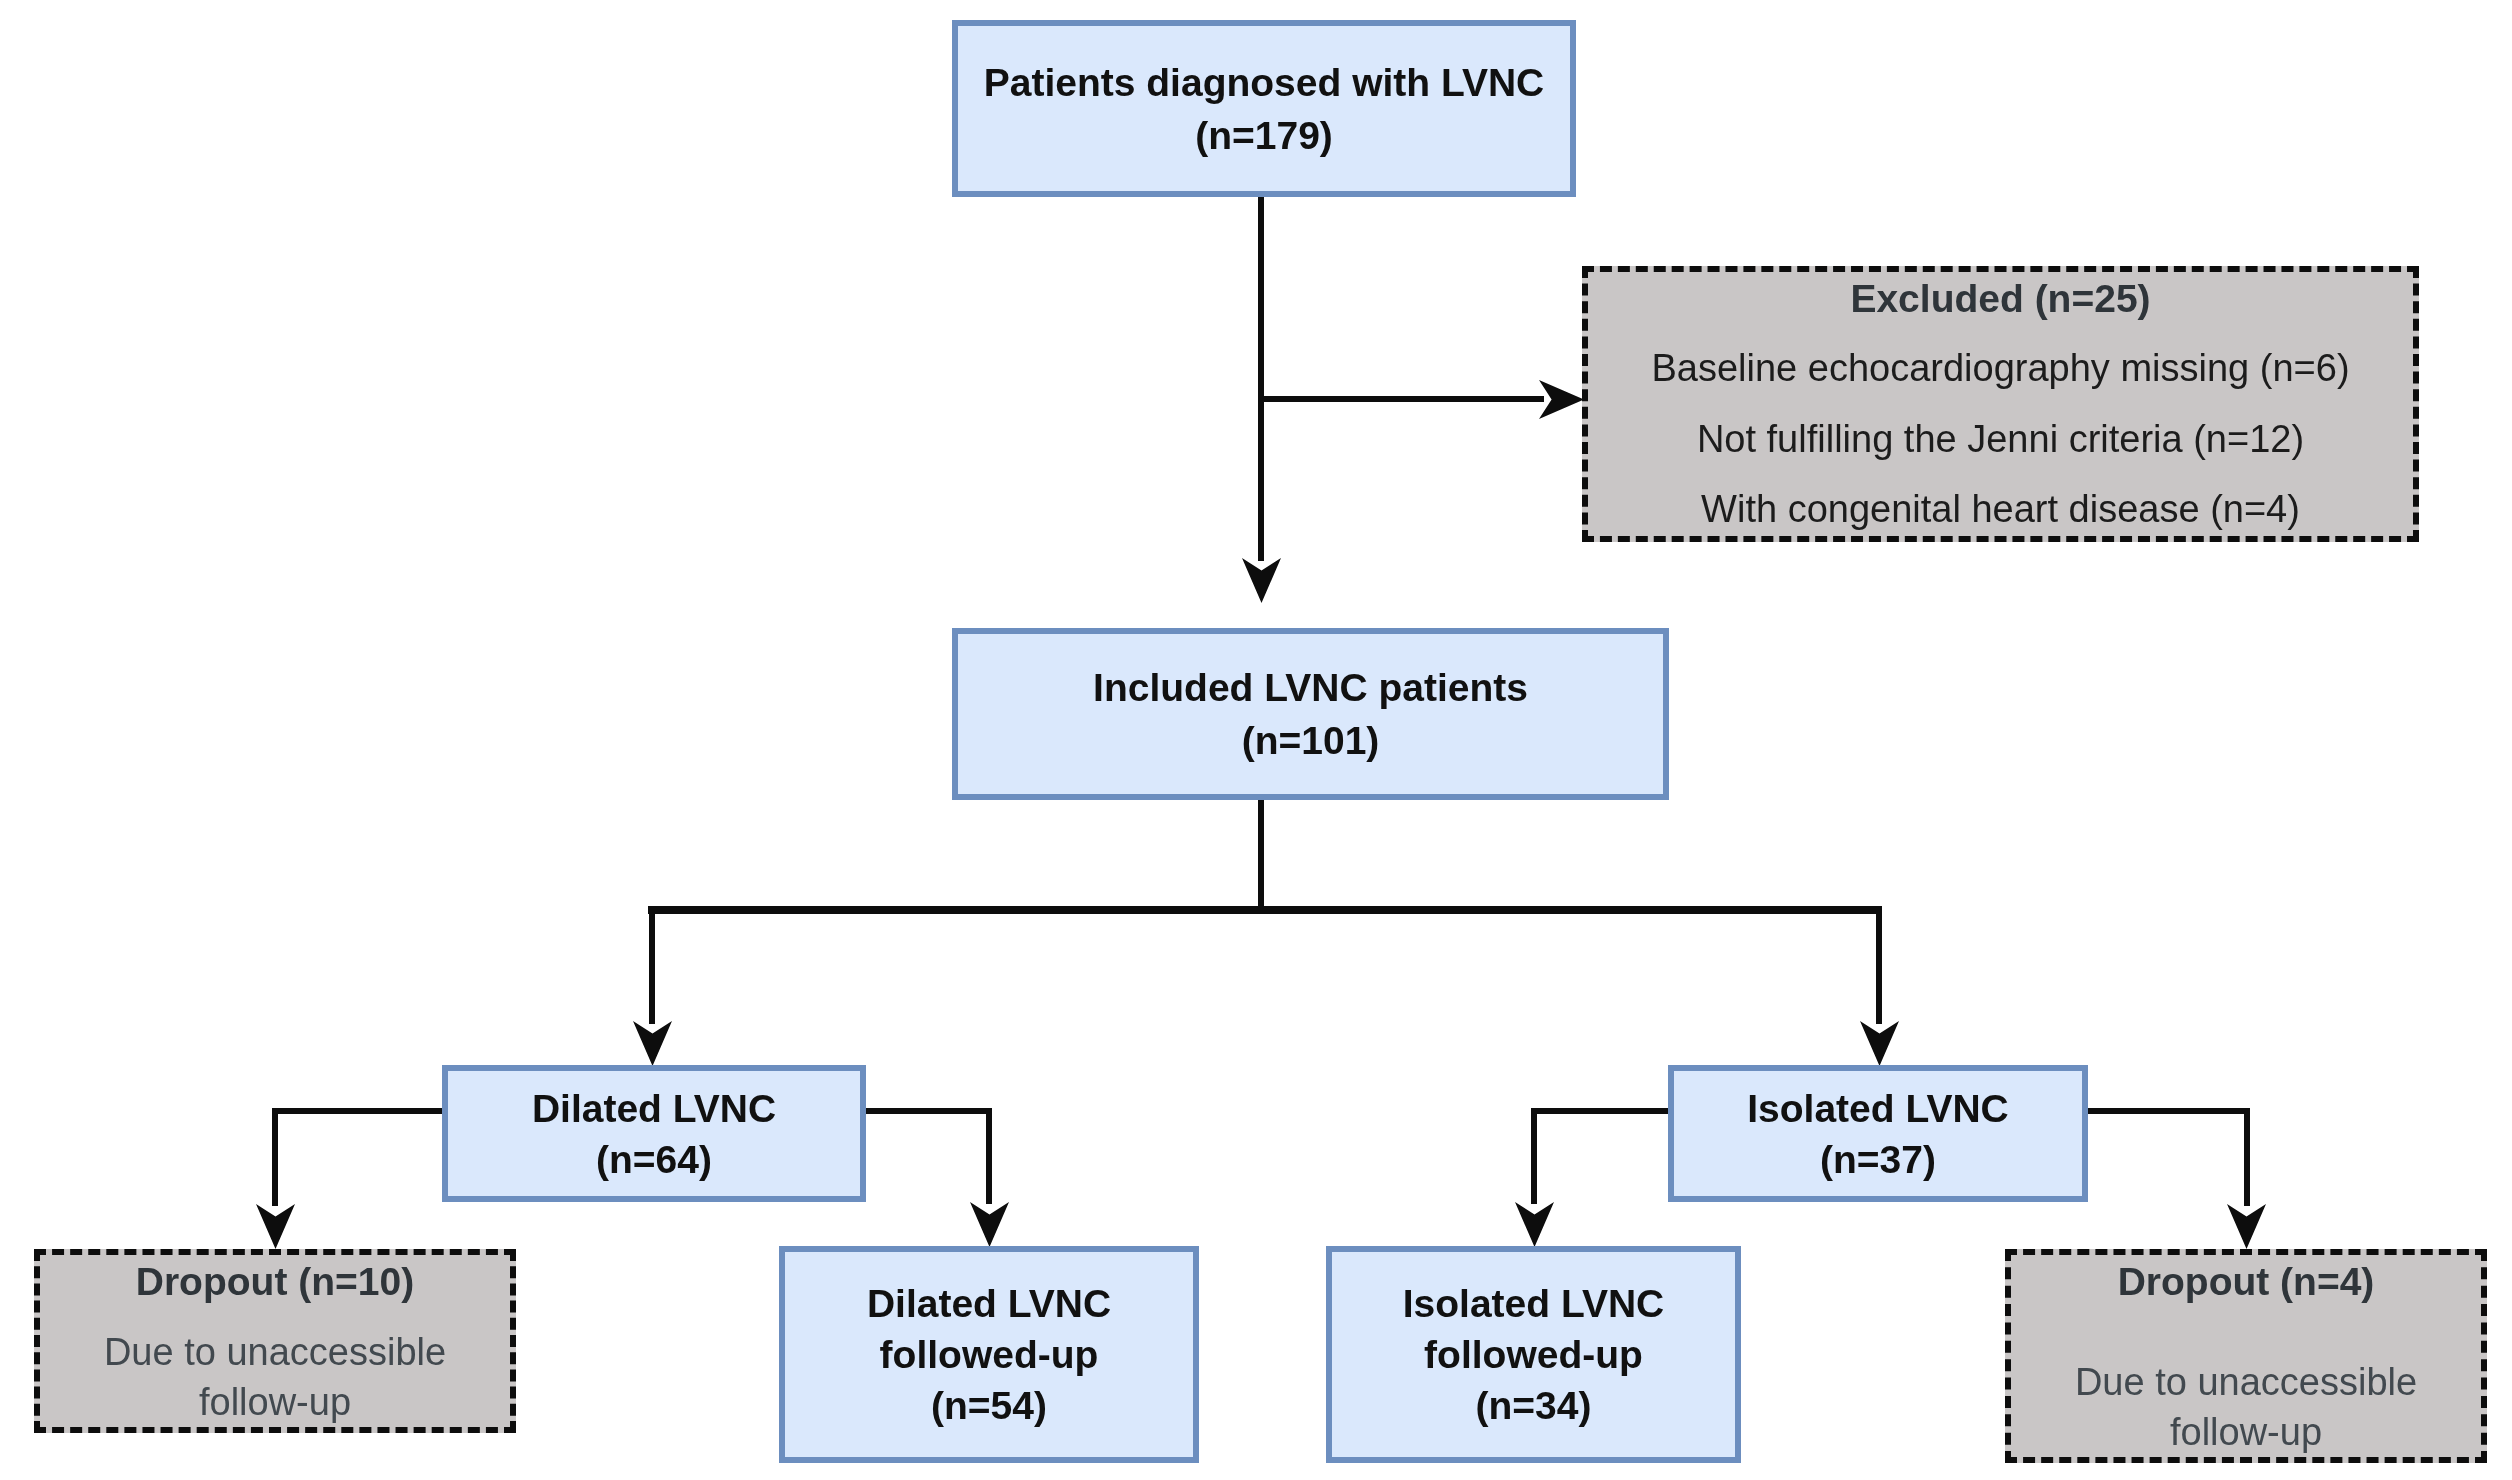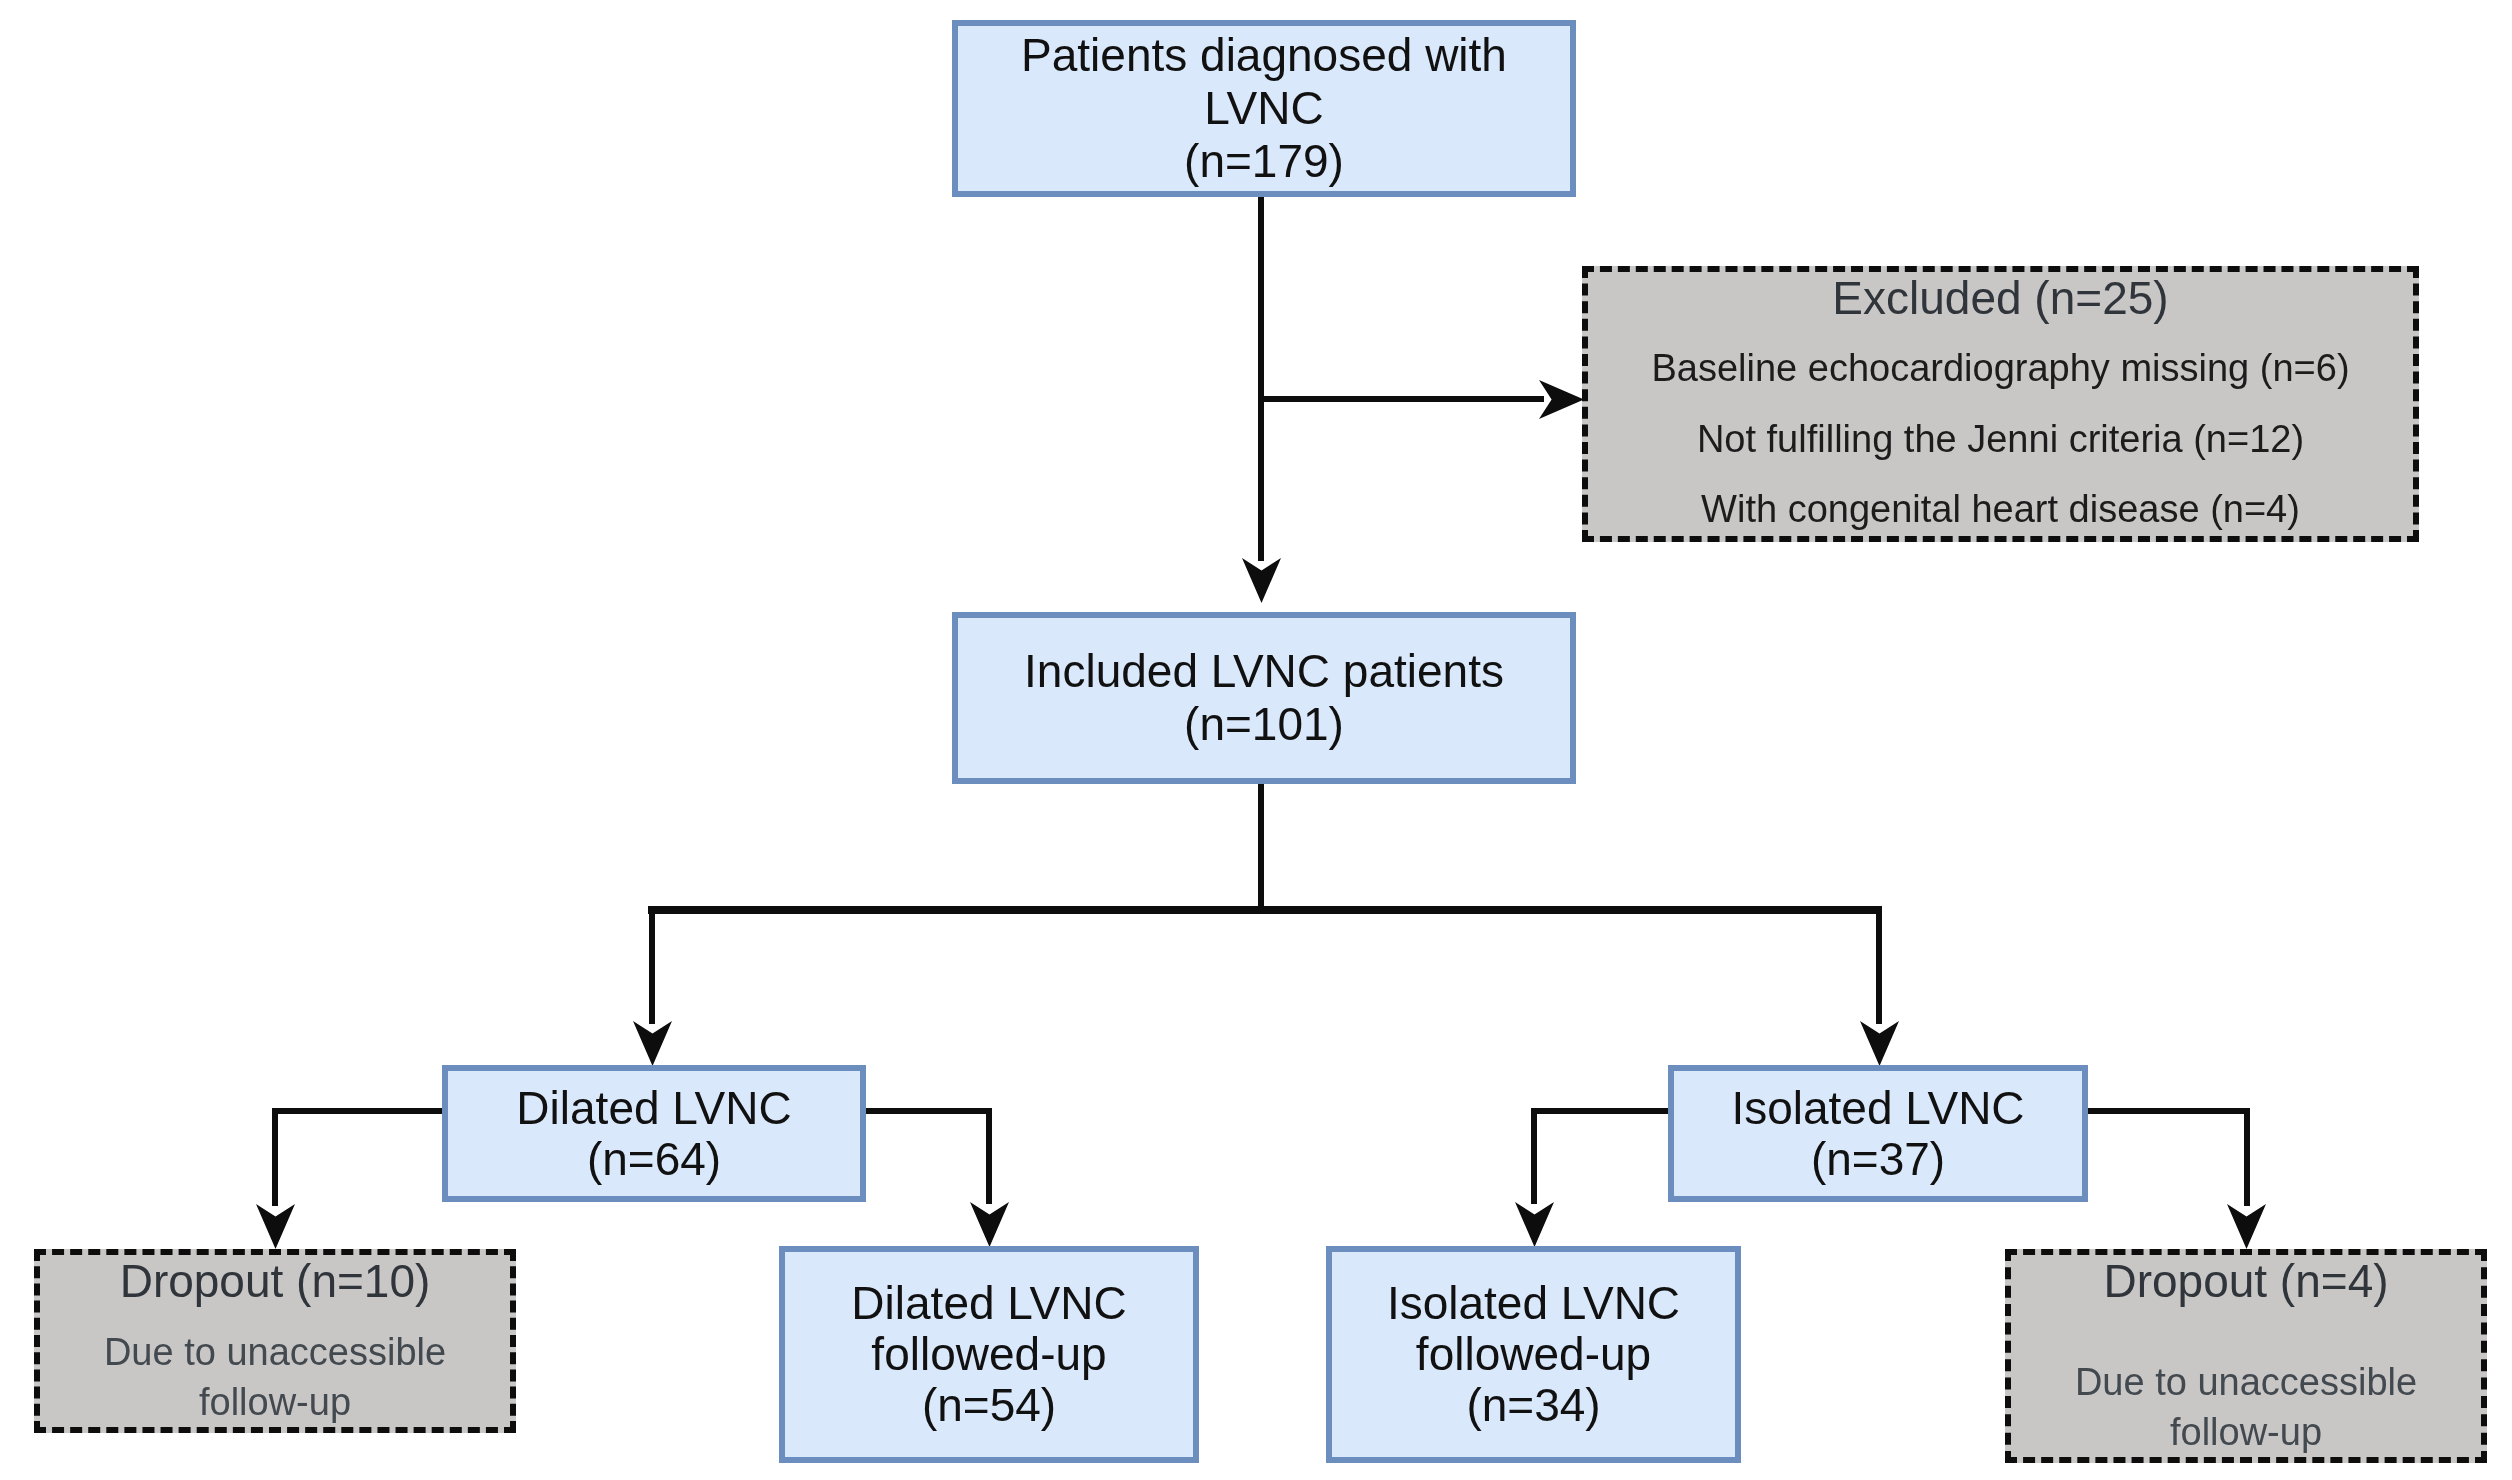--- a/index.html
+++ b/index.html
@@ -33,21 +33,21 @@
   .node.blue {
     background: var(--node-fill);
     border: 6px solid var(--node-border);
     color: var(--text-primary);
   }
   .node.gray {
     background: var(--excluded-fill);
     border: 6.9px dashed var(--excluded-border);
     justify-content: space-between;
   }
-  .title-line { font-weight: normal; font-size: 46px; line-height: 53px; }
+  .title-line { font-weight: bold; font-size: 39px; line-height: 53px; }
   .blue .title-line { color: var(--text-primary); }
   .small-lh .title-line { line-height: 51px; }
   .gray .title-line { color: var(--dropout-title); }
   .body-line { font-weight: normal; font-size: 38px; line-height: 53px; color: #1c1c1c; }
   .gray .reason-line {
     font-weight: normal; font-size: 38px; line-height: 50px;
     color: var(--dropout-text); padding: 0 17px;
   }
   .conn { position: absolute; background: var(--connector); }
   .conn.v { width: 6px; }
@@ -98,21 +98,21 @@
     <div class="title-line">(n=179)</div>
   </div>
 
   <div class="node gray" style="left:1582px;top:266px;width:837px;height:276px">
     <div class="title-line">Excluded (n=25)</div>
     <div class="body-line">Baseline echocardiography missing (n=6)</div>
     <div class="body-line">Not fulfilling the Jenni criteria (n=12)</div>
     <div class="body-line">With congenital heart disease (n=4)</div>
   </div>
 
-  <div class="node blue" style="left:952px;top:612px;width:624px;height:172px">
+  <div class="node blue" style="left:952px;top:628px;width:717px;height:172px">
     <div class="title-line">Included LVNC patients</div>
     <div class="title-line">(n=101)</div>
   </div>
 
   <div class="node blue small-lh" style="left:442px;top:1065px;width:424px;height:137px">
     <div class="title-line">Dilated LVNC</div>
     <div class="title-line">(n=64)</div>
   </div>
 
   <div class="node blue small-lh" style="left:1668px;top:1065px;width:420px;height:137px">

